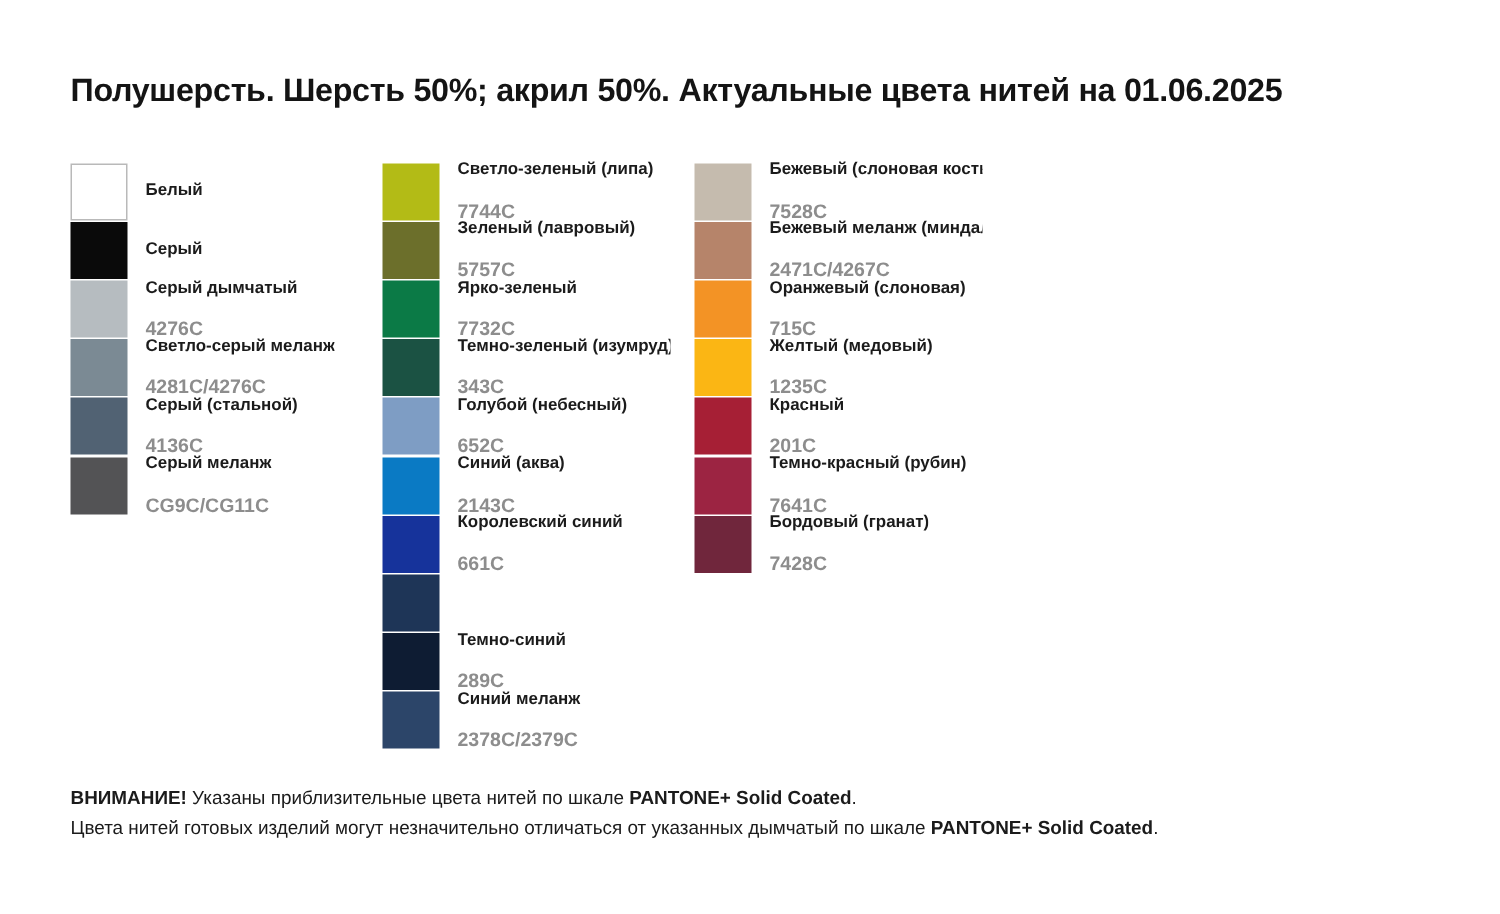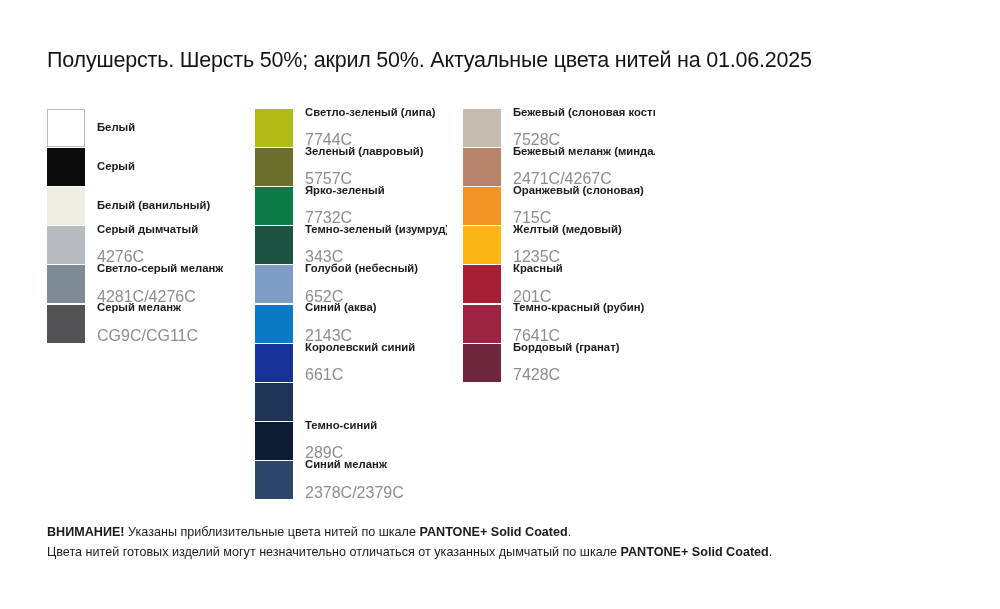--- a/index.html
+++ b/index.html
@@ -14,21 +14,21 @@
     font-family: "Liberation Sans", sans-serif;
     color: #1a1a1a;
     overflow: hidden;
   }
 
   #page-title {
     position: absolute;
     left: 47px;
     top: 48px;
     font-size: 21.5px;
-    font-weight: normal;
+    font-weight: bold;
     letter-spacing: -0.2px;
     color: #141414;
     white-space: nowrap;
   }
 
   #columns {
     position: absolute;
     left: 47px;
     top: 108px;
     width: 920px;
@@ -59,22 +59,22 @@
     line-height: 1.18;
     overflow: hidden;
   }
   .swatch-name {
     font-size: 11.3px;
     font-weight: bold;
     color: #1b1b1b;
     white-space: nowrap;
   }
   .swatch-code {
-    font-size: 16px;
-    font-weight: normal;
+    font-size: 13px;
+    font-weight: bold;
     color: #8d8d8d;
     white-space: nowrap;
     margin-top: 12px;
   }
   .swatch-code:empty {
     display: none;
   }
 
   #footer {
     position: absolute;
@@ -105,37 +105,38 @@
           <div class="swatch-name">Белый</div>
         </div>
       </div>
       <div class="swatch-row">
         <div class="swatch-chip" style="background: rgb(10, 10, 10);"></div>
         <div class="swatch-text">
           <div class="swatch-name">Серый</div>
         </div>
       </div>
       <div class="swatch-row">
-        <div class="swatch-chip" style="background: rgb(238, 238, 228);"></div>
-        <div class="swatch-text">
-          <div class="swatch-name">Белый (ванильный)</div>
-        </div>
-      </div>
-      <div class="swatch-row">
         <div class="swatch-chip" style="background: rgb(182, 188, 192);"></div>
         <div class="swatch-text">
           <div class="swatch-name">Серый дымчатый</div>
           <div class="swatch-code">4276C</div>
         </div>
       </div>
       <div class="swatch-row">
         <div class="swatch-chip" style="background: rgb(123, 138, 148);"></div>
         <div class="swatch-text">
           <div class="swatch-name">Светло-серый меланж</div>
           <div class="swatch-code">4281C/4276C</div>
+        </div>
+      </div>
+      <div class="swatch-row">
+        <div class="swatch-chip" style="background: rgb(81, 98, 115);"></div>
+        <div class="swatch-text">
+          <div class="swatch-name">Серый (стальной)</div>
+          <div class="swatch-code">4136C</div>
         </div>
       </div>
       <div class="swatch-row">
         <div class="swatch-chip" style="background: rgb(83, 83, 85);"></div>
         <div class="swatch-text">
           <div class="swatch-name">Серый меланж</div>
           <div class="swatch-code">CG9C/CG11C</div>
         </div>
       </div>
     </div>

